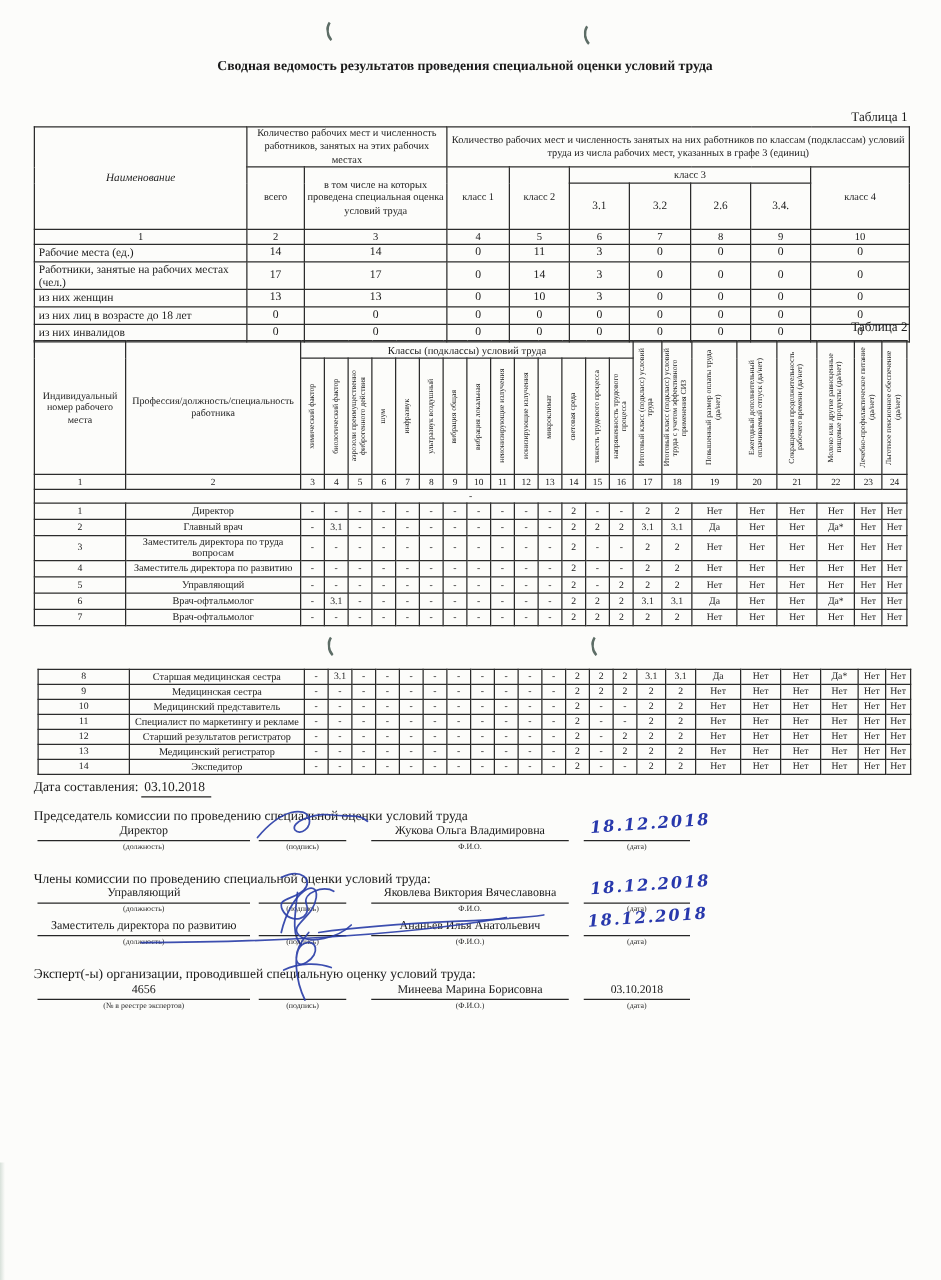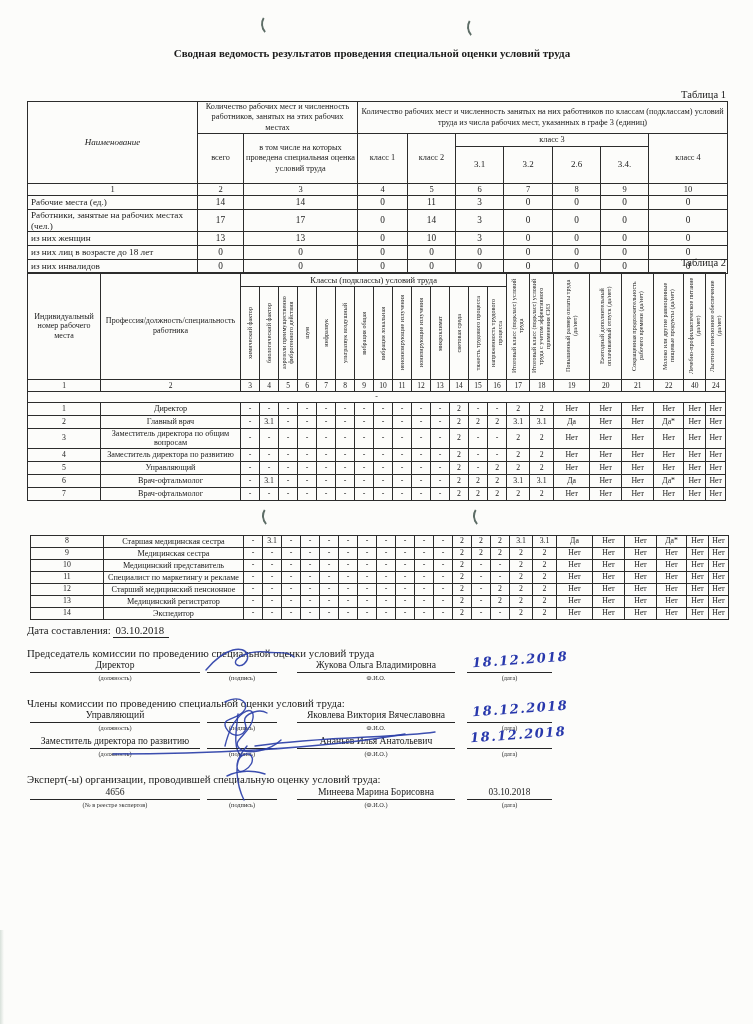--- a/index.html
+++ b/index.html
@@ -305,21 +305,21 @@
         <th>13</th>
           <th>14</th>
         <th>15</th>
           <th>16</th>
         <th>17</th>
           <th>18</th>
         <th>19</th>
           <th>20</th>
         <th>21</th>
           <th>22</th>
-        <th>40</th>
+        <th>23</th>
           <th>24</th>
       </tr>
     </thead>
     <tbody>
       <tr class="dashrow">
         <td colspan="24">-</td>
       </tr>
 
   <tr>
     <td class="t2num">1</td>
@@ -370,21 +370,21 @@
           <td>Да</td>
           <td>Нет</td>
           <td>Нет</td>
           <td>Да*</td>
           <td>Нет</td>
           <td>Нет</td>
   </tr>
 
   <tr>
     <td class="t2num">3</td>
-    <td class="t2prof">Заместитель директора по общим вопросам</td>
+    <td class="t2prof">Заместитель директора по труда вопросам</td>
     <td>-</td>
           <td>-</td>
           <td>-</td>
           <td>-</td>
           <td>-</td>
           <td>-</td>
           <td>-</td>
           <td>-</td>
           <td>-</td>
           <td>-</td>
@@ -643,21 +643,21 @@
           <td>Нет</td>
           <td>Нет</td>
           <td>Нет</td>
           <td>Нет</td>
           <td>Нет</td>
           <td>Нет</td>
   </tr>
 
   <tr>
     <td class="t2num">12</td>
-    <td class="t2prof">Старший медицинский пенсионное</td>
+    <td class="t2prof">Старший результатов регистратор</td>
     <td>-</td>
           <td>-</td>
           <td>-</td>
           <td>-</td>
           <td>-</td>
           <td>-</td>
           <td>-</td>
           <td>-</td>
           <td>-</td>
           <td>-</td>

